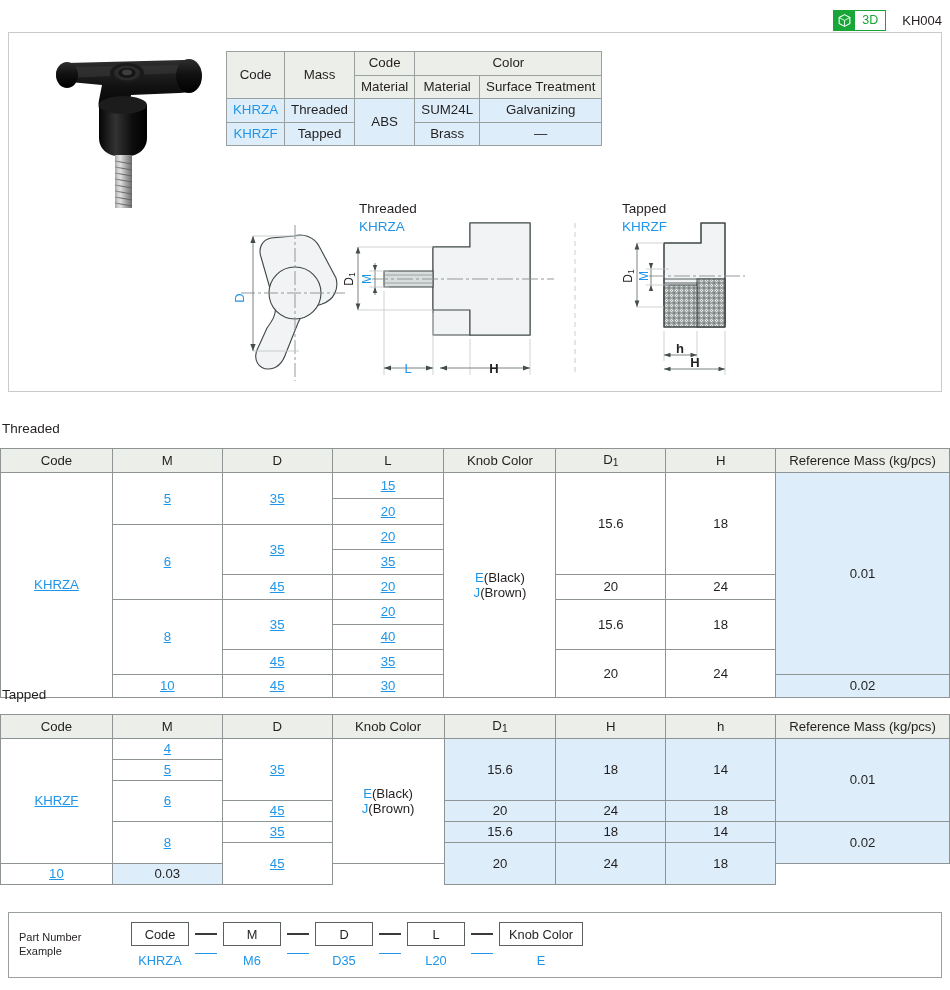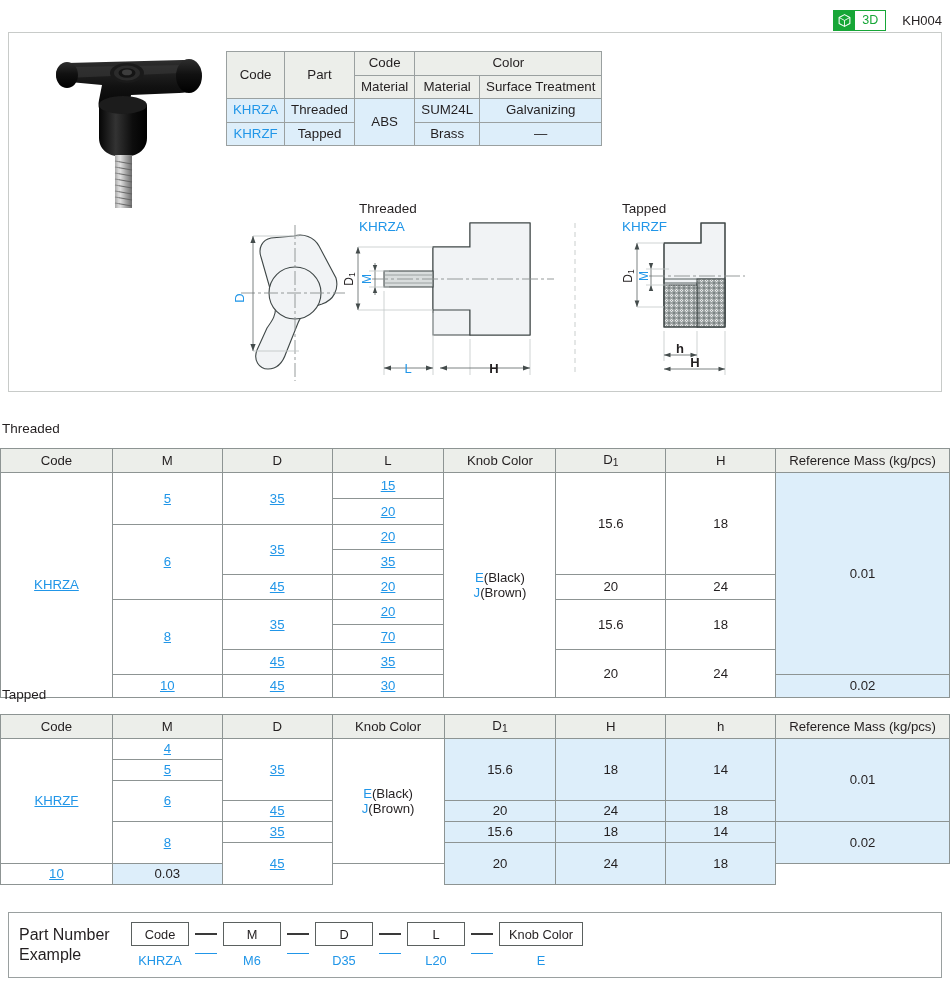--- a/index.html
+++ b/index.html
@@ -102,21 +102,21 @@
     position: absolute; left: 8px; top: 912px;
     width: 934px; height: 66px;
     border: 1px solid #9aa0a0;
     background: #fff;
   }
   .pne-inner {
     display: flex; align-items: center; height: 100%;
     padding-left: 10px;
   }
   .pne-title {
-    font-size: 16px; line-height: 1.25; width: 112px; color: #231f20;
+    font-size: 11px; line-height: 1.25; width: 112px; color: #231f20;
   }
   .chain { display: flex; align-items: flex-start; }
   .seg { display: flex; flex-direction: column; align-items: center; }
   .seg .box {
     border: 1px solid #5b6160; background: #fff;
     font-size: 12.8px; color: #231f20;
     padding: 3px 9px; min-width: 58px; text-align: center;
     height: 24px; line-height: 17px;
   }
   .seg .val {
@@ -207,21 +207,21 @@
           <line x1="84" y1="160" x2="101" y2="163"></line>
         </g>
         <rect x="84" y="112" width="4" height="54" fill="#ffffff" opacity="0.22"></rect>
       </svg>
     </div>
 
     <table class="spec">
       <tbody>
           <tr>
         <th rowspan="2">Code</th>
-        <th rowspan="2">Part</th>
+        <th rowspan="2">Mass</th>
         <th>Code</th>
         <th colspan="2">Color</th>
       </tr>
       <tr>
         <th>Material</th>
         <th>Material</th>
         <th>Surface Treatment</th>
       </tr>
       <tr>
         <td class="code">KHRZA</td>
@@ -424,21 +424,21 @@
 
     <tr style="height:25px">
       <td class="blue" rowspan="3">8</td>
       <td class="blue" rowspan="2">35</td>
       <td class="blue">20</td>
       <td rowspan="2">15.6</td>
       <td rowspan="2">18</td>
     </tr>
 
     <tr style="height:25px">
-      <td class="blue">70</td>
+      <td class="blue">40</td>
     </tr>
 
     <tr style="height:25px">
       <td class="blue">45</td>
       <td class="blue">35</td>
       <td rowspan="2">20</td>
       <td rowspan="2">24</td>
     </tr>
 
     <tr style="height:23px">

